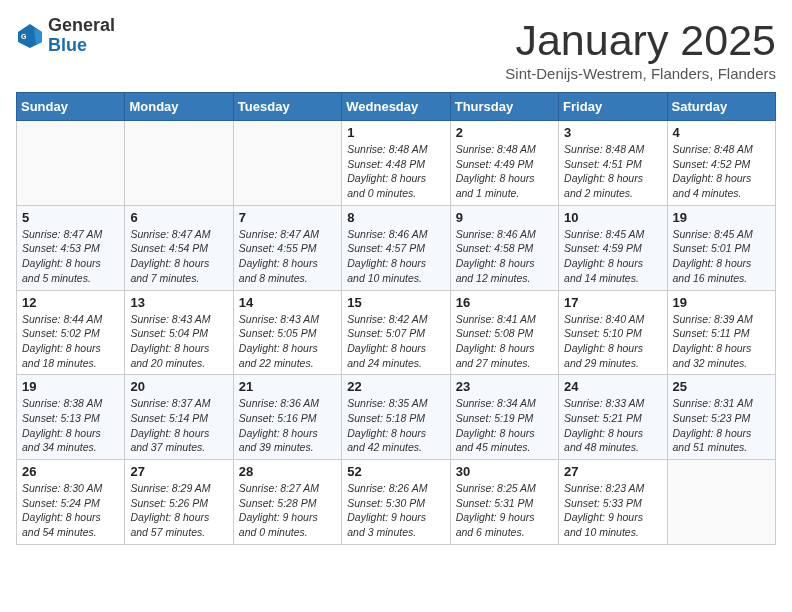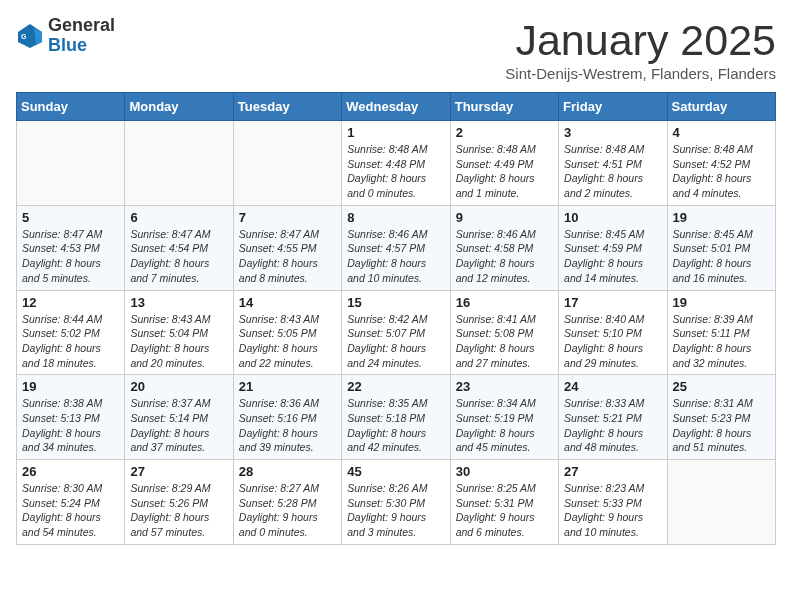--- a/index.html
+++ b/index.html
@@ -237,21 +237,21 @@
         </td>
         <td>
           <div class="cell-day">27</div>
           <div class="cell-info">Sunrise: 8:29 AM<br>Sunset: 5:26 PM<br>Daylight: 8 hours<br>and 57 minutes.</div>
         </td>
         <td>
           <div class="cell-day">28</div>
           <div class="cell-info">Sunrise: 8:27 AM<br>Sunset: 5:28 PM<br>Daylight: 9 hours<br>and 0 minutes.</div>
         </td>
         <td>
-          <div class="cell-day">45</div>
+          <div class="cell-day">52</div>
           <div class="cell-info">Sunrise: 8:26 AM<br>Sunset: 5:30 PM<br>Daylight: 9 hours<br>and 3 minutes.</div>
         </td>
         <td>
           <div class="cell-day">30</div>
           <div class="cell-info">Sunrise: 8:25 AM<br>Sunset: 5:31 PM<br>Daylight: 9 hours<br>and 6 minutes.</div>
         </td>
         <td>
           <div class="cell-day">27</div>
           <div class="cell-info">Sunrise: 8:23 AM<br>Sunset: 5:33 PM<br>Daylight: 9 hours<br>and 10 minutes.</div>
         </td>

